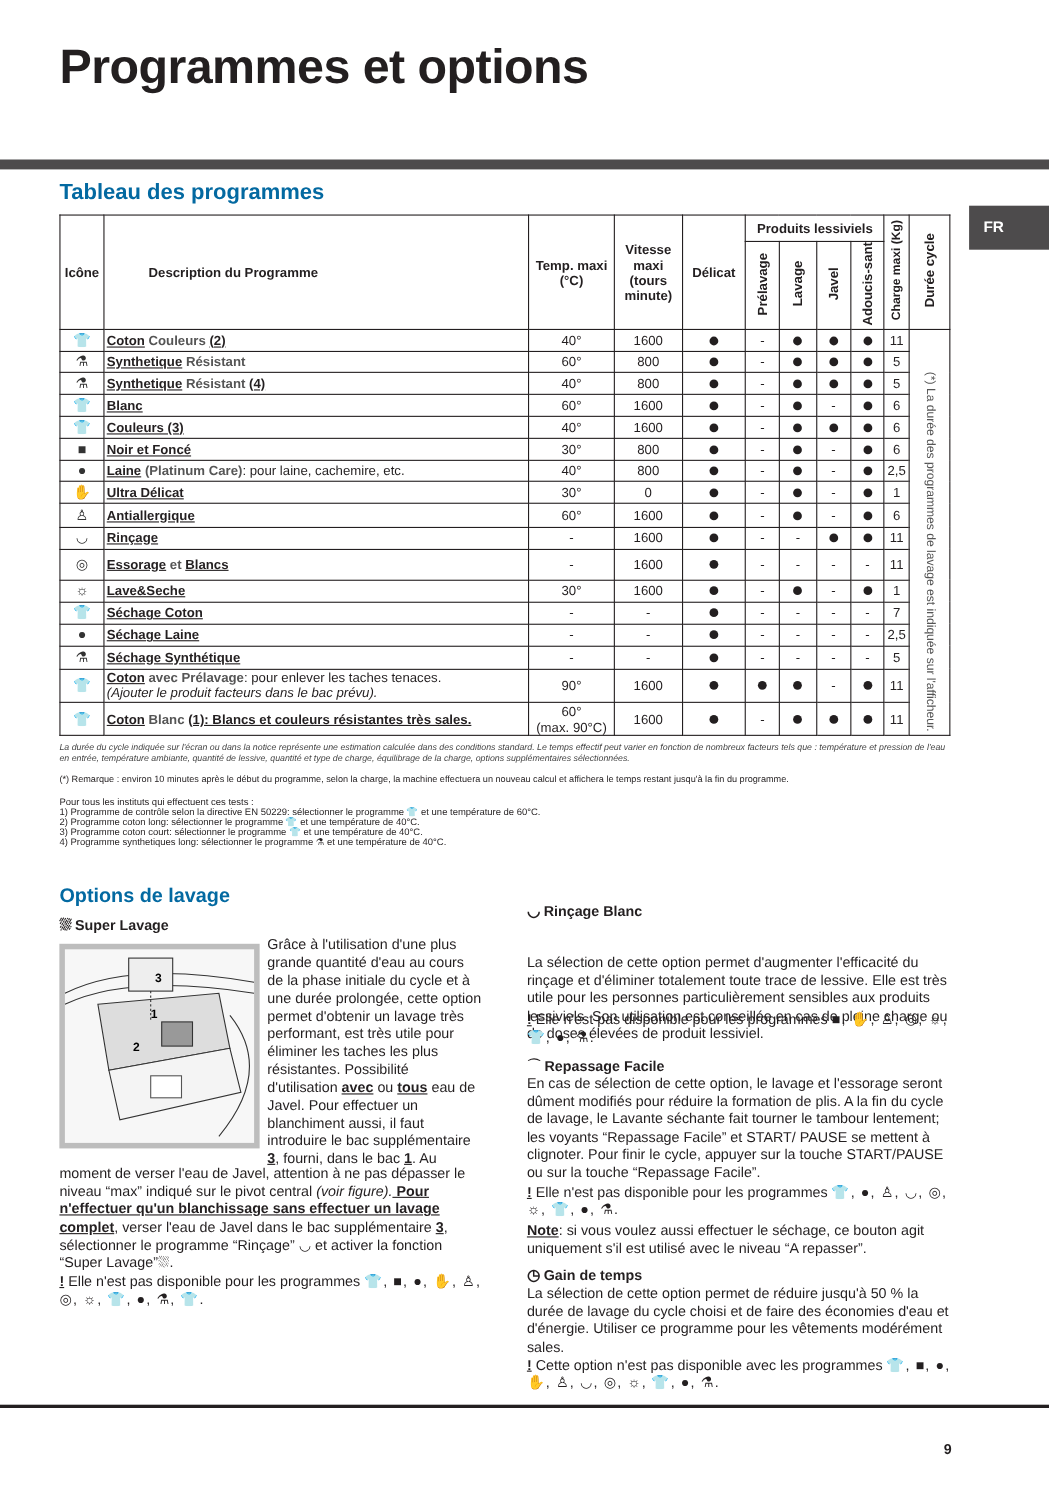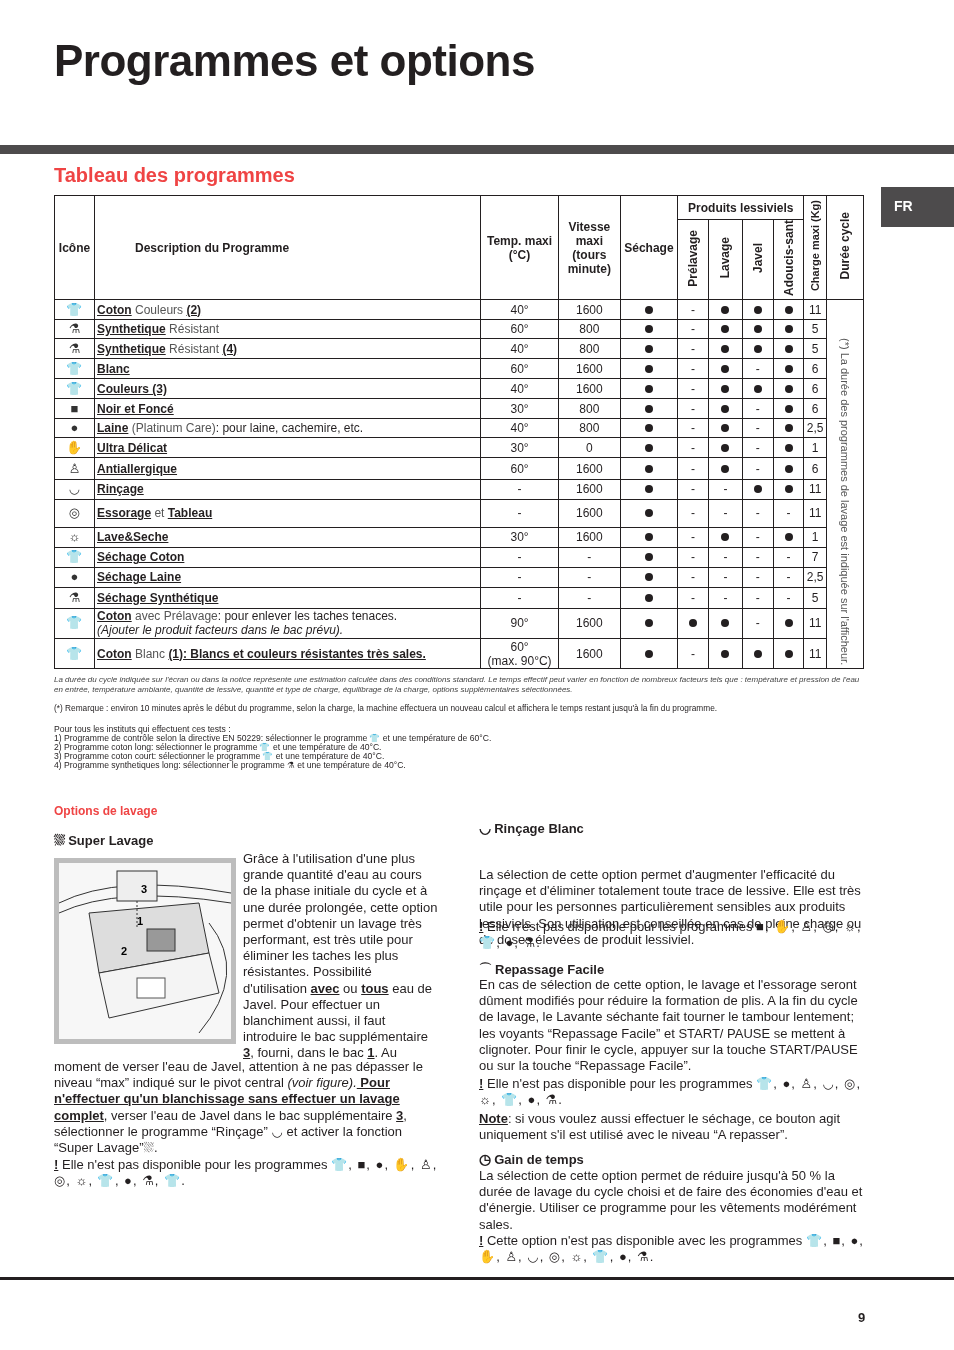--- a/index.html
+++ b/index.html
@@ -1,29 +1,29 @@
 <!DOCTYPE html>
 <html><head>
 <meta charset="utf-8">
 <style>
   * { box-sizing: border-box; margin: 0; padding: 0; }
   body { width: 954px; height: 1350px; background: #fff; font-family: "Liberation Sans", sans-serif; color: #231f20; position: relative; overflow: hidden; }
   .title { position: absolute; left: 54px; top: 36px; font-size: 44px; font-weight: bold; letter-spacing: -0.5px; color: #231f20; }
   .topbar { position: absolute; left: 0; top: 145px; width: 954px; height: 9px; background: #4d4b4c; }
   .lang-tab { position: absolute; left: 881px; top: 187px; width: 73px; height: 40px; background: #4d4b4c; color: #fff; font-weight: bold; font-size: 14px; padding: 11px 0 0 13px; }
-  .h2 { position: absolute; font-size: 20px; font-weight: bold; color: #ef4444; }
+  .h2 { position: absolute; font-size: 20px; font-weight: bold; color: #0369a1; }
   table.prog { position: absolute; left: 54px; top: 195px; width: 810px; border-collapse: collapse; font-size: 12px; }
   table.prog td, table.prog th { border: 1px solid #231f20; text-align: center; vertical-align: middle; padding: 0 2px; }
   table.prog th { font-weight: bold; font-size: 12px; }
   table.prog td.desc { text-align: left; padding-left: 2px; }
   .rot { writing-mode: vertical-rl; transform: rotate(180deg); white-space: nowrap; font-weight: bold; font-size: 12px; display: inline-block; }
   .vertnote { writing-mode: vertical-rl; font-size: 11px; color: #555; white-space: nowrap; line-height: 13px; display: inline-block; text-align: center; }
   .ic { display: inline-block; width: 16px; height: 16px; font-size: 13px; line-height: 16px; color: #333; }
   .dot { display: inline-block; width: 8px; height: 8px; border-radius: 50%; background: #231f20; }
-  .light { font-weight: normal; color: #555; }
+  .light { font-weight: bold; color: #555; }
   .b { font-weight: bold; text-decoration: underline; }
   .it { font-style: italic; }
   .fine { position: absolute; left: 54px; font-size: 8px; color: #444; line-height: 10px; }
   .small { position: absolute; left: 54px; font-size: 8.6px; color: #231f20; line-height: 9.5px; }
   .body { font-size: 13px; line-height: 16.2px; color: #231f20; }
   .opt-head { font-weight: bold; font-size: 13px; display: flex; align-items: center; gap: 3px; }
   .figure { position: absolute; left: 54px; top: 858px; width: 182px; height: 186px; border: 5px solid #bdbdbd; background: #f7f7f7; }
   .bottombar { position: absolute; left: 0; top: 1277px; width: 954px; height: 3px; background: #231f20; }
   .pagenum { position: absolute; left: 858px; top: 1310px; font-size: 13px; font-weight: bold; }
   .icons-inline { letter-spacing: 1px; }
@@ -37,21 +37,21 @@
 
 <div class="h2" style="left:54px;top:164px;">Tableau des programmes</div>
 
 <table class="prog">
   <thead>
     <tr style="height:24px;">
       <th rowspan="2" style="width:39px;margin-left:16px;">Icône</th>
       <th rowspan="2" style="text-align:left;width:376px;padding-left:40px;">Description du Programme</th>
       <th rowspan="2" style="width:76px;">Temp. maxi (°C)</th>
       <th rowspan="2" style="width:60px;">Vitesse maxi (tours minute)</th>
-      <th rowspan="2" style="width:56px;">Séchage</th>
+      <th rowspan="2" style="width:56px;">Délicat</th>
       <th colspan="4">Produits lessiviels</th>
       <th rowspan="2" style="width:22px;"><span class="rot" style="font-size:11px;">Charge maxi (Kg)</span></th>
       <th rowspan="2" style="width:36px;"><span class="rot">Durée cycle</span></th>
     </tr>
     <tr style="height:76px;">
       <th style="width:30px;"><span class="rot">Prélavage</span></th>
       <th style="width:33px;"><span class="rot">Lavage</span></th>
       <th style="width:30px;"><span class="rot">Javel</span></th>
       <th style="width:30px;"><span class="rot">Adoucis-sant</span></th>
     </tr>
@@ -173,21 +173,21 @@
         <td><span>1600</span></td>
         <td><span class="dot"></span></td>
         <td><span>-</span></td>
         <td><span>-</span></td>
         <td><span class="dot"></span></td>
         <td><span class="dot"></span></td>
         <td><span>11</span></td>
       </tr>
       <tr style="height: 28px;">
         <td><span class="ic">◎</span></td>
-        <td class="desc"><span class="b">Essorage</span><span class="light"> et </span><span class="b">Tableau</span></td>
+        <td class="desc"><span class="b">Essorage</span><span class="light"> et </span><span class="b">Blancs</span></td>
         <td><span>-</span></td>
         <td><span>1600</span></td>
         <td><span class="dot"></span></td>
         <td><span>-</span></td>
         <td><span>-</span></td>
         <td><span>-</span></td>
         <td><span>-</span></td>
         <td><span>11</span></td>
       </tr>
       <tr style="height: 20px;">
@@ -266,21 +266,21 @@
 </table>
 
 <div class="fine it" style="top:675px;width:810px;">La durée du cycle indiquée sur l'écran ou dans la notice représente une estimation calculée dans des conditions standard. Le temps effectif peut varier en fonction de nombreux facteurs tels que : température et pression de l'eau en entrée, température ambiante, quantité de lessive, quantité et type de charge, équilibrage de la charge, options supplémentaires sélectionnées.</div>
 <div class="small" style="top:704px;width:810px;font-size:8.3px;">(*) Remarque : environ 10 minutes après le début du programme, selon la charge, la machine effectuera un nouveau calcul et affichera le temps restant jusqu'à la fin du programme.</div>
 <div class="small" style="top:725px;">Pour tous les instituts qui effectuent ces tests :</div>
 <div class="small" style="top:734px;">1) Programme de contrôle selon la directive EN 50229: sélectionner le programme 👕 et une température de 60°C.</div>
 <div class="small" style="top:743px;">2) Programme coton long:  sélectionner le programme 👕 et une température de 40°C.</div>
 <div class="small" style="top:752px;">3) Programme coton court: sélectionner le programme 👕 et une température de 40°C.</div>
 <div class="small" style="top:761px;">4) Programme synthetiques long: sélectionner le programme ⚗ et une température de 40°C.</div>
 
-<div class="h2" style="left:54px;top:804px;font-size:12px;">Options de lavage</div>
+<div class="h2" style="left:54px;top:804px;font-size:18px;">Options de lavage</div>
 
 <div style="position:absolute;left:54px;top:832px;" class="opt-head">
   <span style="font-size:14px;">⛆</span>
   <span>Super Lavage</span>
 </div>
 
 <div class="figure">
   <svg width="172" height="176" viewBox="0 0 172 176">
     <path d="M0 40 Q60 10 172 30" stroke="#333" fill="none" stroke-width="1"></path>
     <path d="M0 50 Q60 22 172 40" stroke="#333" fill="none" stroke-width="1"></path>

